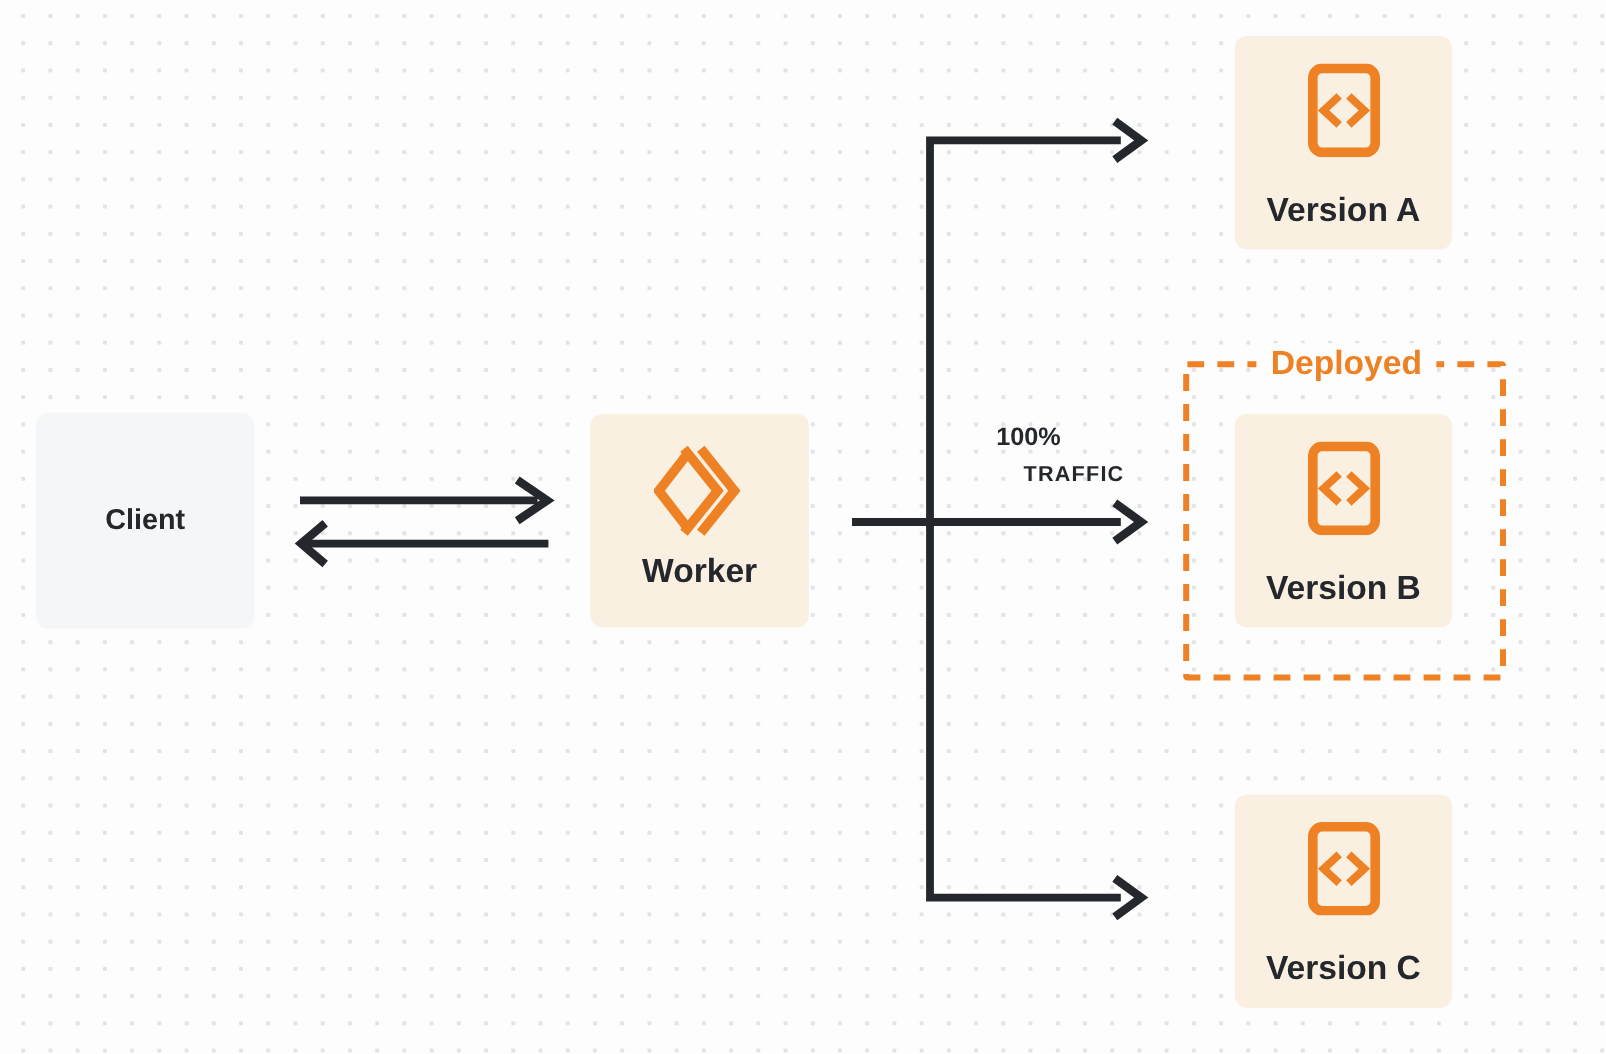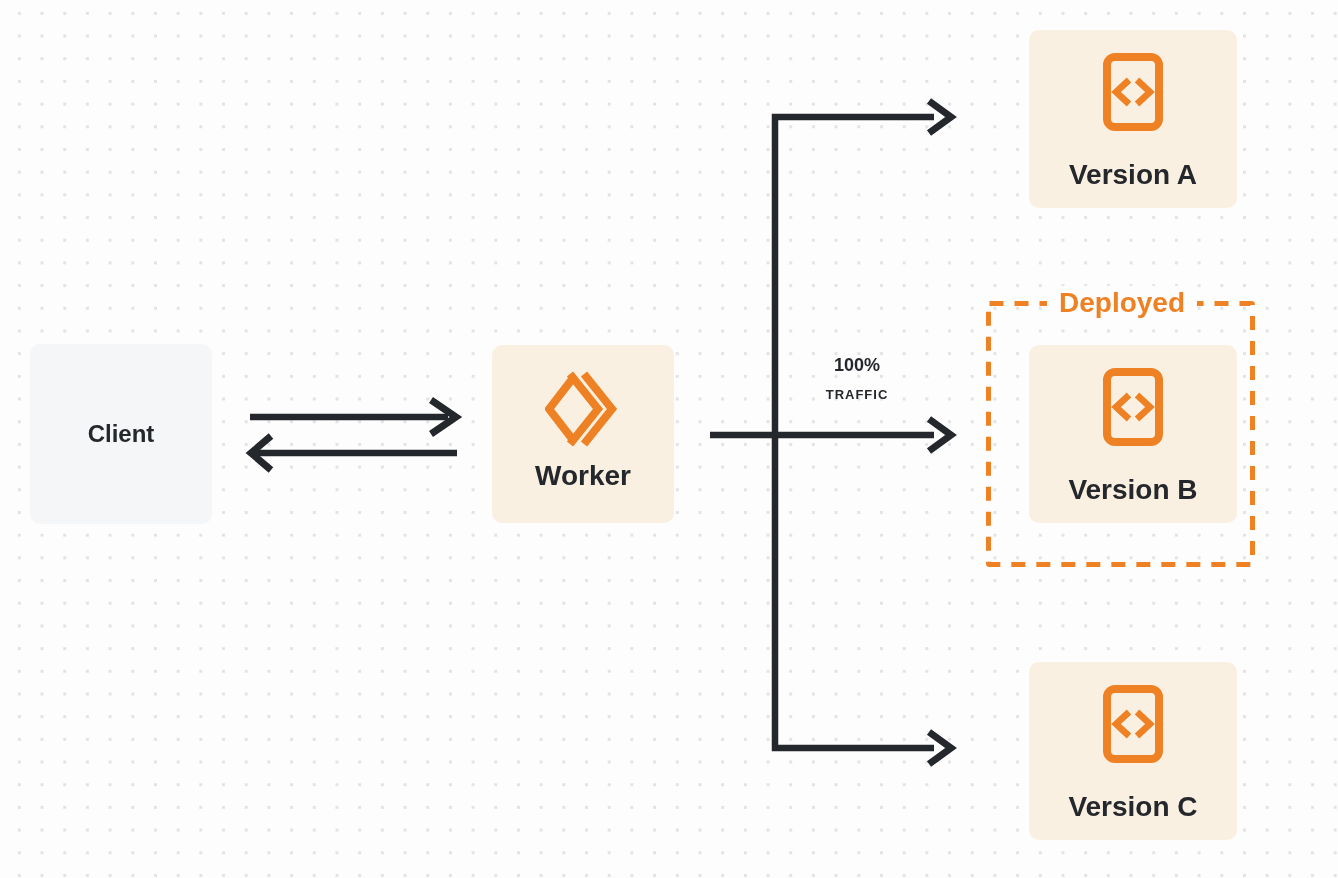--- a/index.html
+++ b/index.html
@@ -66,21 +66,21 @@
     font-size:24px;
   }
   .worker-node{
     left:492px;top:345px;width:182px;height:178px;
     background:var(--cream);
     font-size:28px;
   }
   .worker-node .node-icon{margin-top:26px;}
   .worker-node .node-label{margin-top:5px;line-height:34px;}
   .version-node{
-    width:208px;height:178px;
+    width:181px;height:178px;
     background:var(--cream);
     font-size:28px;
   }
   .version-node .node-icon{margin-top:23px;}
   .version-node .node-label{margin-top:20px;line-height:33px;}
   .version-a{left:1029px;top:30px;}
   .version-b{left:1029px;top:345px;}
   .version-c{left:1029px;top:662px;}
   .icon-stroke{
     stroke:var(--accent);
@@ -88,22 +88,22 @@
     stroke-linejoin:miter;
     stroke-linecap:butt;
   }
   .traffic-label{
     position:absolute;
     left:777px;top:352px;width:160px;
     text-align:center;
     color:var(--ink);
     font-weight:700;
   }
-  .traffic-percent{font-size:18px;line-height:26px;}
-  .traffic-word{font-size:13px;line-height:22px;margin-top:6px;letter-spacing:1px;}
+  .traffic-percent{font-size:21px;line-height:26px;}
+  .traffic-word{font-size:18px;line-height:22px;margin-top:6px;letter-spacing:1px;text-align:right;}
   .deployed-label{
     position:absolute;
     left:1122px;top:303px;
     transform:translate(-50%,-50%);
     background:var(--page-bg);
     padding:0 12px;
     color:var(--accent);
     font-weight:700;
     font-size:28px;
     line-height:34px;

